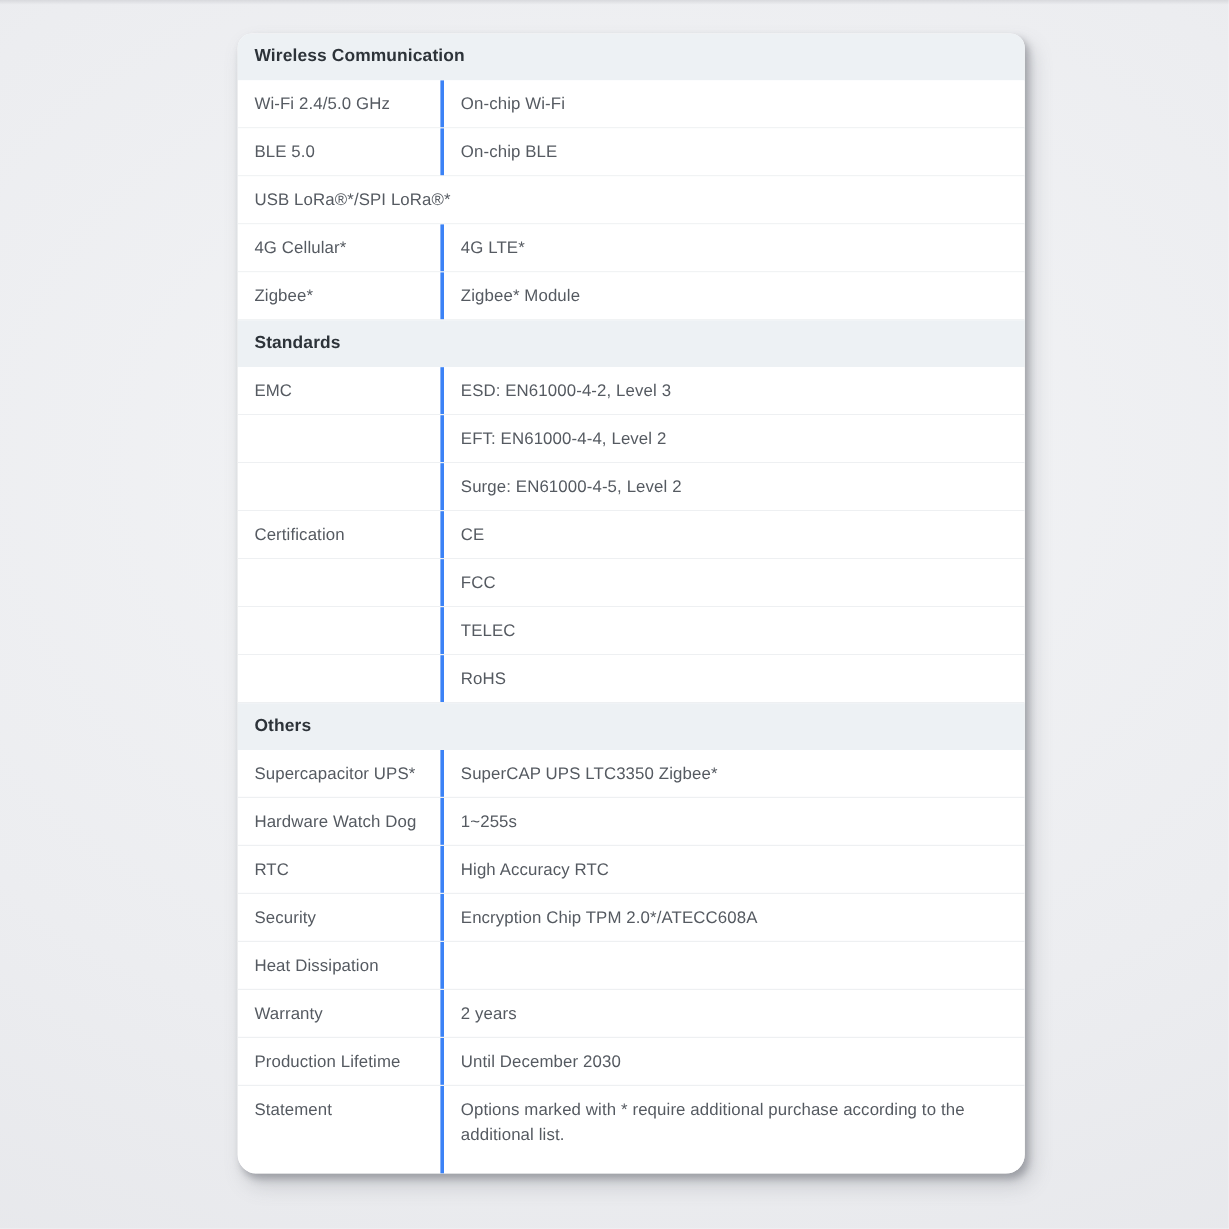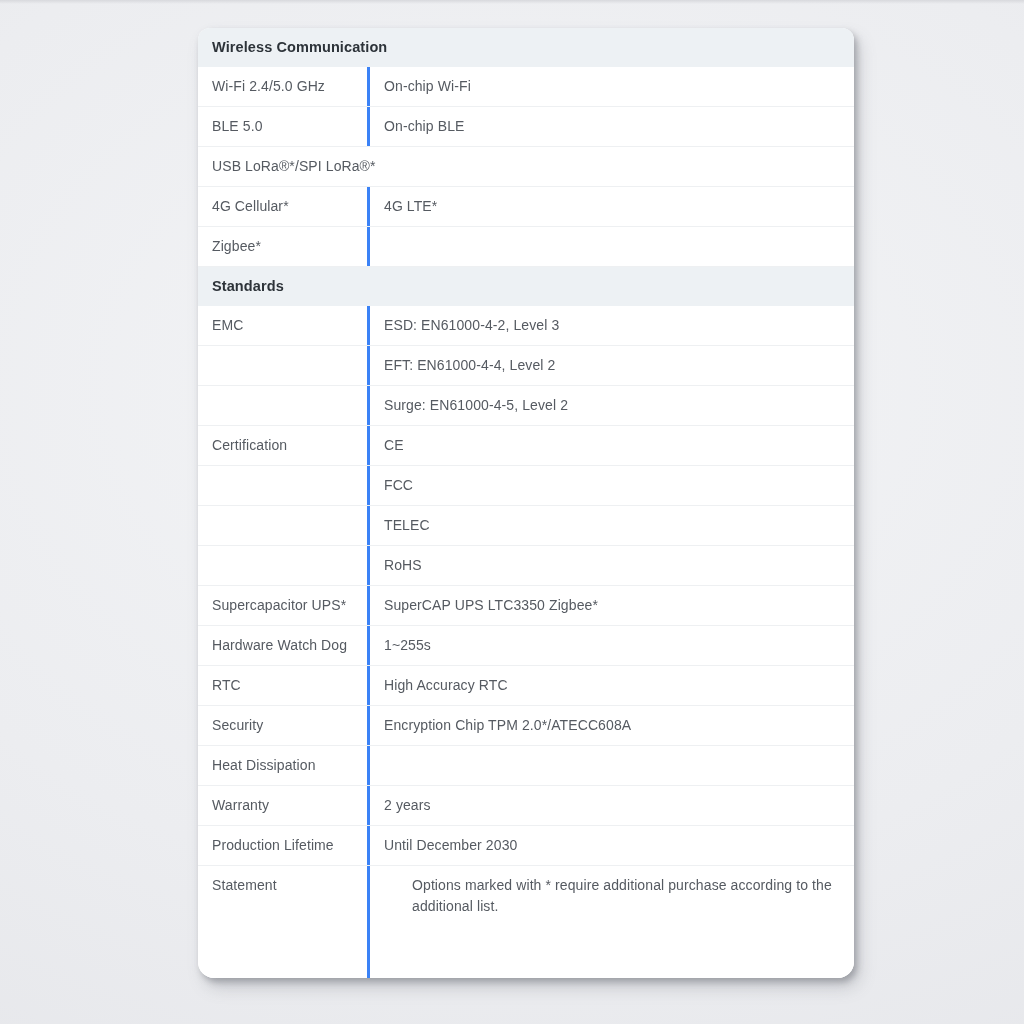--- a/index.html
+++ b/index.html
@@ -32,21 +32,21 @@
     color: #2d3339;
     letter-spacing: 0.1px;
     flex: 0 0 auto;
   }
   .row {
     display: flex;
     border-bottom: 1px solid #eef0f2;
     background: #ffffff;
     flex: 0 0 auto;
   }
-  .row.last { border-bottom: none; flex: 1 1 auto; gap: 28px; }
+  .row.last { border-bottom: none; flex: 1 1 auto; }
   .cell {
     padding: 9px 14px;
     font-size: 14px;
     line-height: 21px;
     color: #555a61;
     letter-spacing: 0.1px;
   }
   .key {
     flex: 0 0 172px;
     width: 172px;
@@ -74,20 +74,21 @@
   </div>
   <div class="row">
     <div class="cell value">USB LoRa®*/SPI LoRa®*</div>
   </div>
   <div class="row">
     <div class="cell key">4G Cellular*</div>
     <div class="cell value">4G LTE*</div>
   </div>
   <div class="row">
     <div class="cell key">Zigbee*</div>
+    <div class="cell value">Zigbee* Module</div>
   </div>
 
   <div class="section-header">
     <span>Standards</span>
   </div>
   <div class="row">
     <div class="cell key">EMC</div>
     <div class="cell value">ESD: EN61000-4-2, Level 3</div>
   </div>
   <div class="row">
@@ -108,20 +109,23 @@
   </div>
   <div class="row">
     <div class="cell key"></div>
     <div class="cell value">TELEC</div>
   </div>
   <div class="row">
     <div class="cell key"></div>
     <div class="cell value">RoHS</div>
   </div>
 
+  <div class="section-header">
+    <span>Others</span>
+  </div>
   <div class="row">
     <div class="cell key">Supercapacitor UPS*</div>
     <div class="cell value">SuperCAP UPS LTC3350 Zigbee*</div>
   </div>
   <div class="row">
     <div class="cell key">Hardware Watch Dog</div>
     <div class="cell value">1~255s</div>
   </div>
   <div class="row">
     <div class="cell key">RTC</div>

